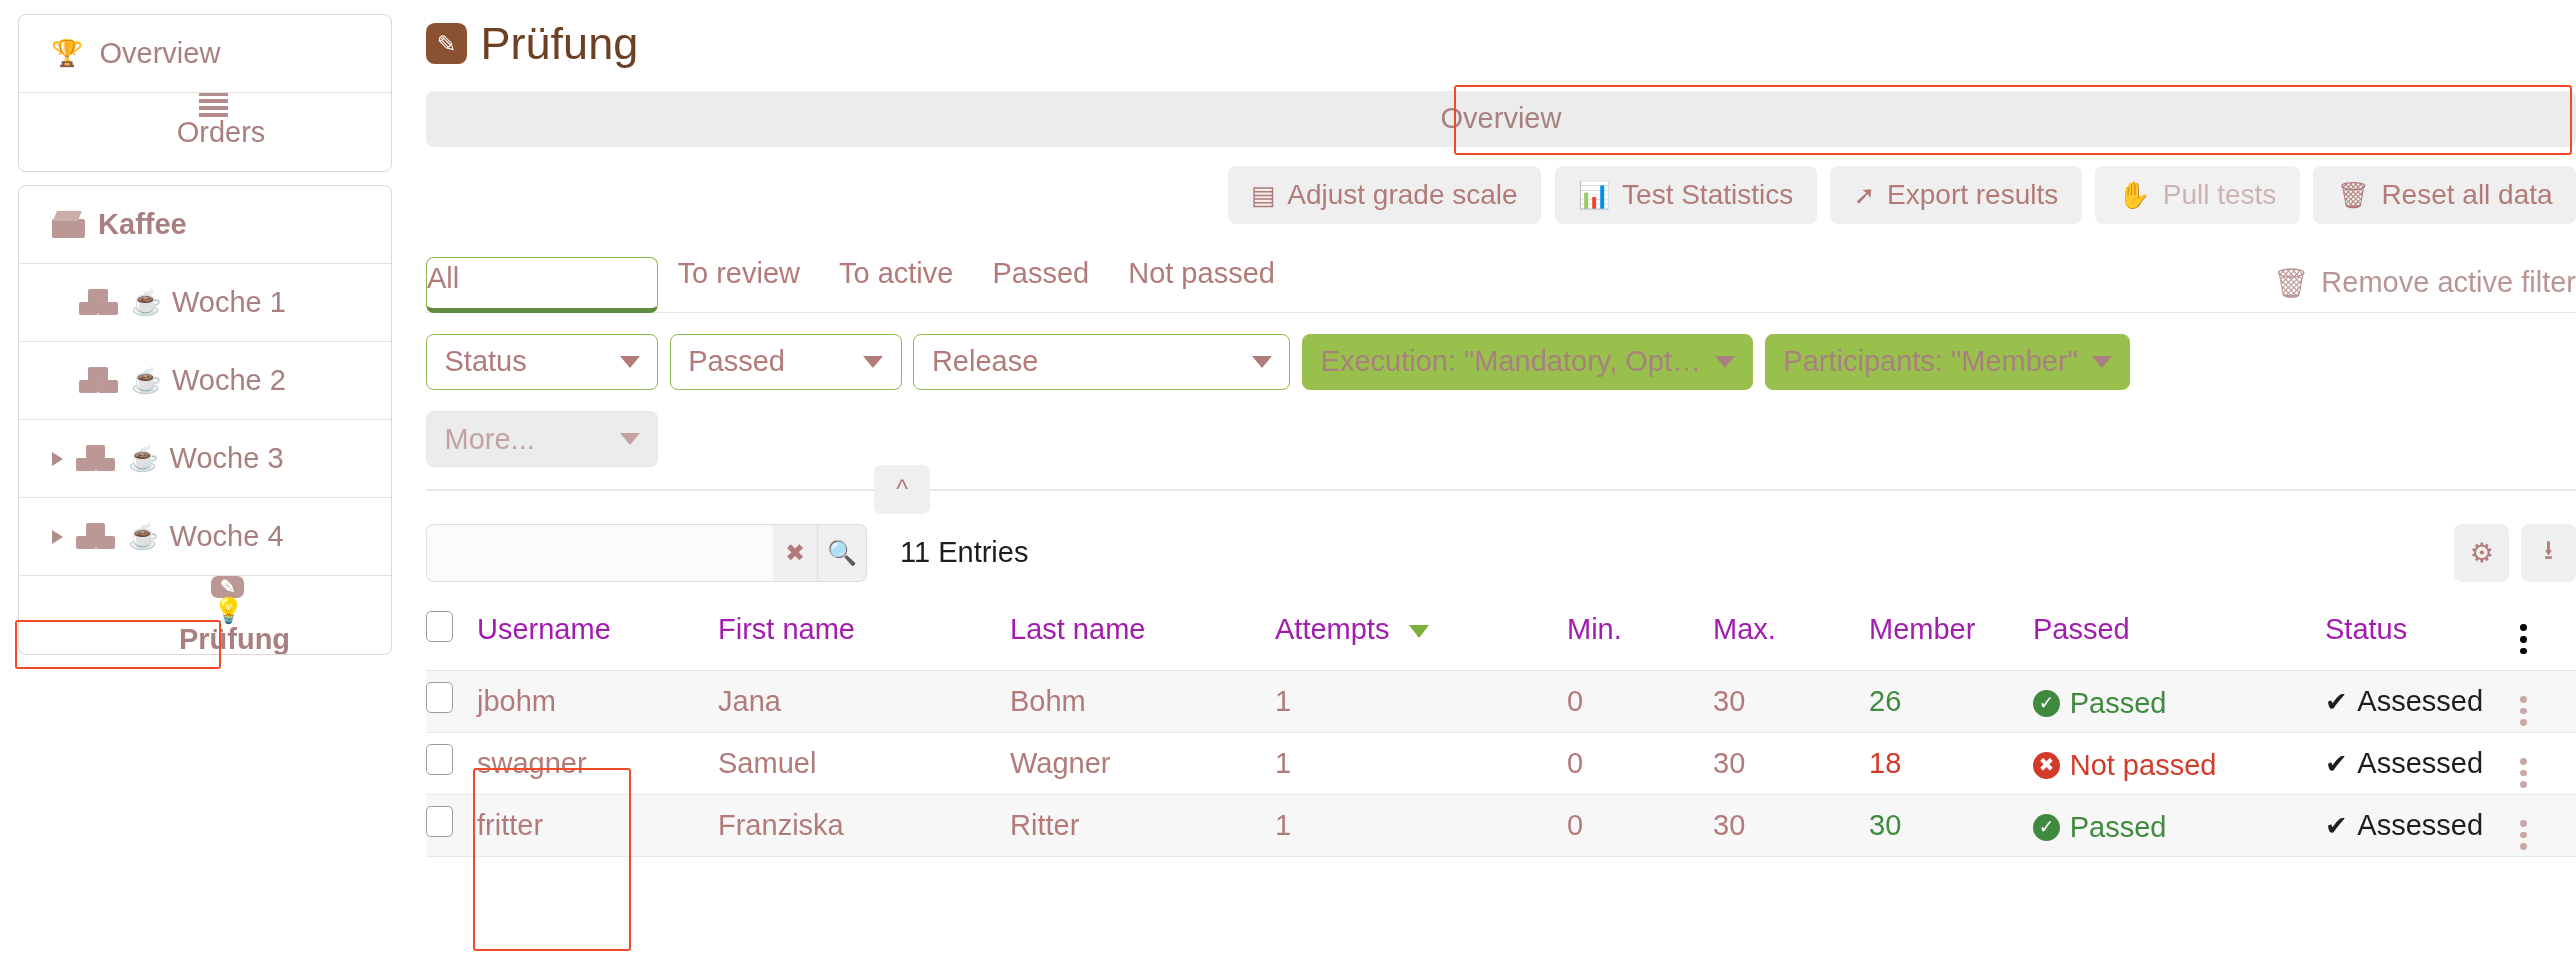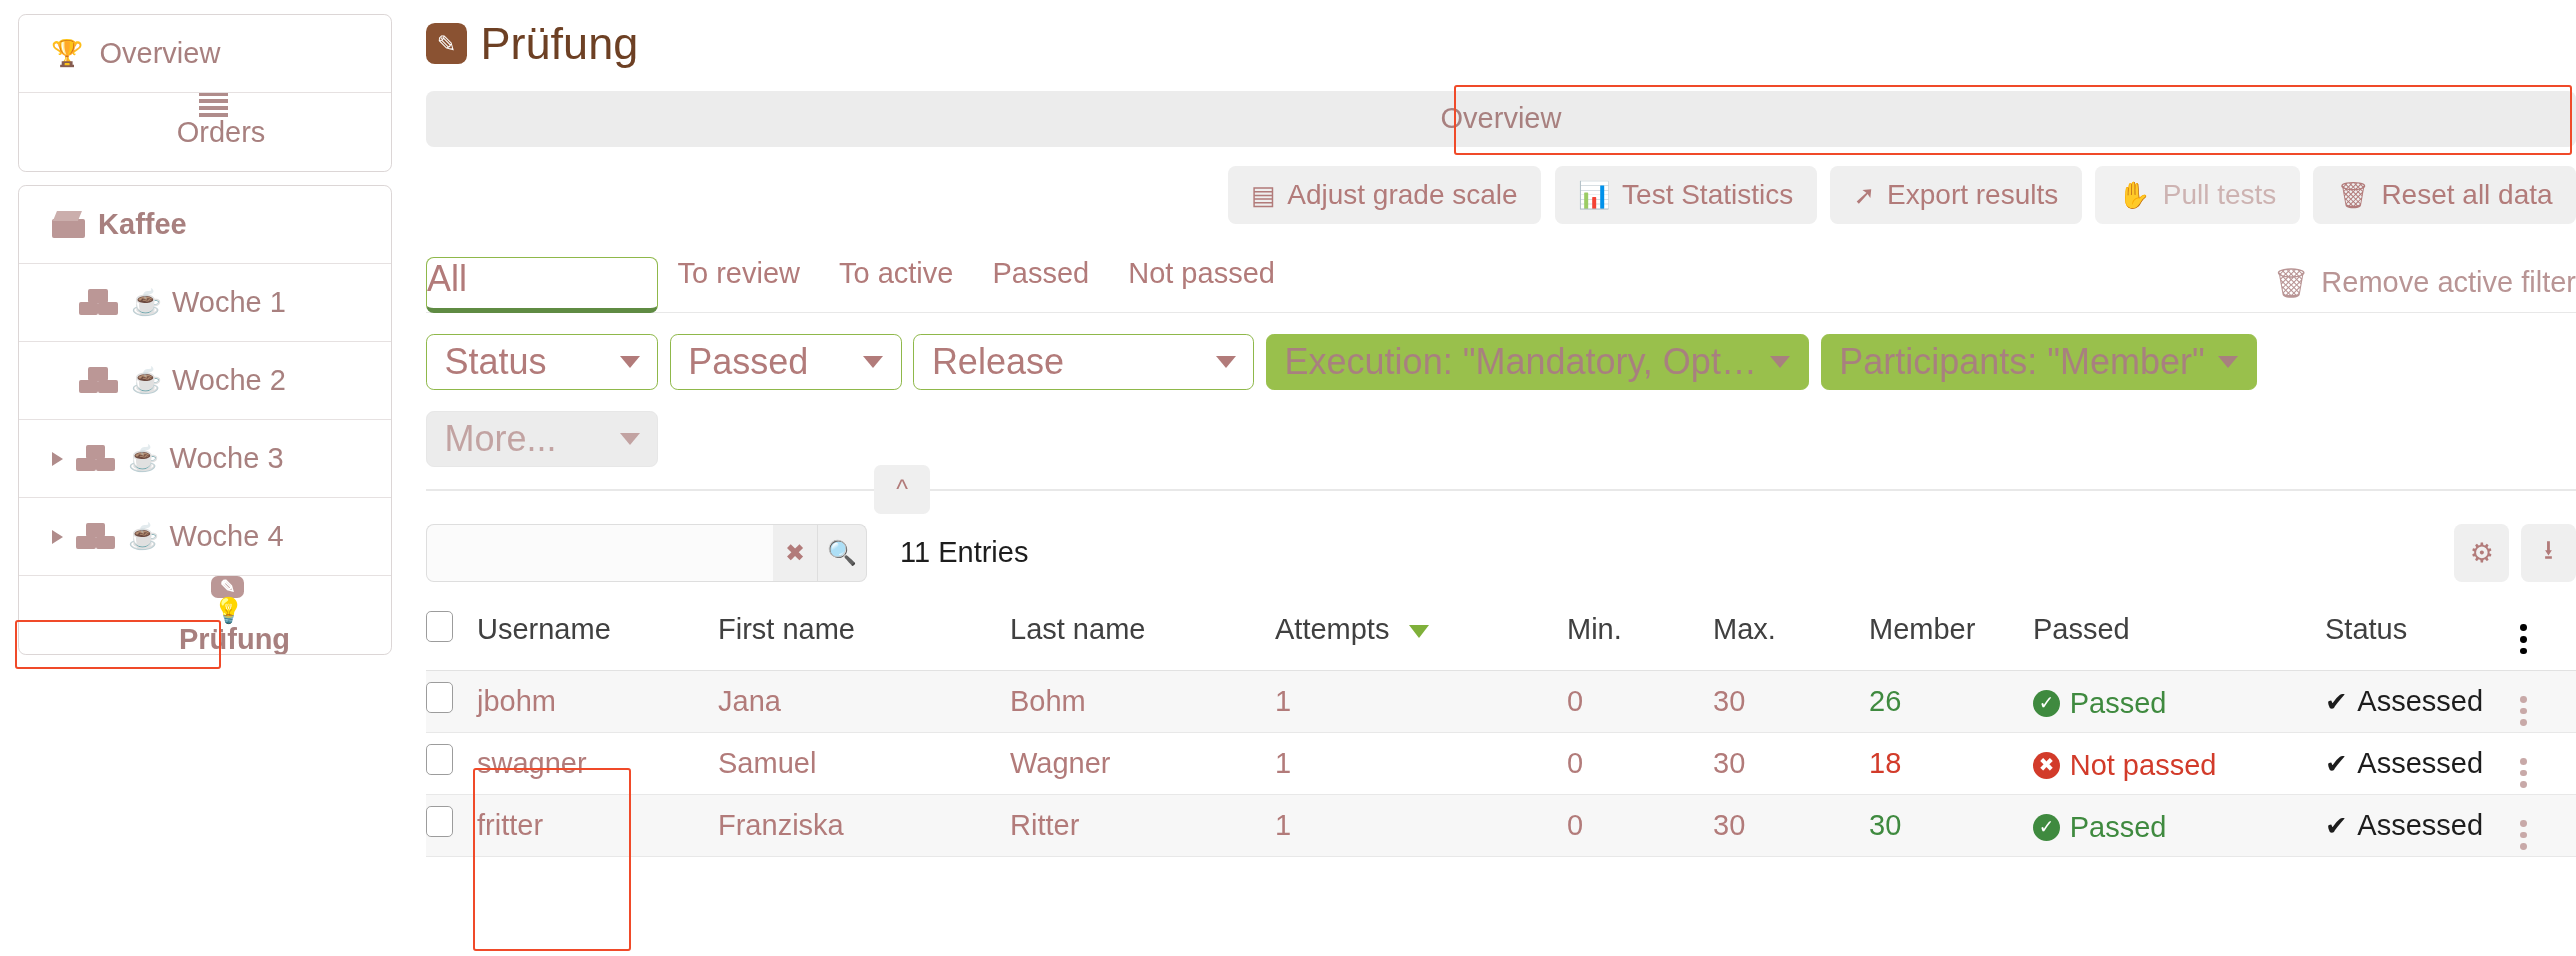--- a/index.html
+++ b/index.html
@@ -115,25 +115,25 @@
   }
   .ftab:first-child{padding-left:0;}
   .ftab.sel{border-bottom:5.8px solid #5f8b43;padding-bottom:9.7px;margin-bottom:-1.9px;}
   .rm-filter{display:flex;align-items:center;font-size:29px;color:#b99595;padding-bottom:11.7px;}
   .rm-filter .g{margin-right:11.7px;}
 
   .selrow{display:flex;gap:11.7px;margin-top:21.4px;flex-wrap:wrap;}
   .sel{
     height:56px;width:232px;border:1.9px solid #8fb84a;border-radius:7.8px;
     display:flex;align-items:center;justify-content:space-between;
-    padding:0 17.5px;font-size:36px;color:#b27b7a;box-sizing:border-box;background:#fff;
+    padding:0 17.5px;font-size:29px;color:#b27b7a;box-sizing:border-box;background:#fff;
   }
   .sel.gray{border-color:#e7e7e7;background:#ececec;color:#c2a3a2;}
   .sel.green{background:#99c04c;border-color:#99c04c;color:#a8807f;width:auto;min-width:232px;}
-  .sel.wide{width:341px;}
+  .sel.wide{width:377px;}
   .caret{
     width:0;height:0;border-left:10.7px solid transparent;border-right:10.7px solid transparent;
     border-top:12.7px solid currentColor;margin-left:13.6px;flex:0 0 auto;
   }
   .sel .lbl{overflow:hidden;text-overflow:ellipsis;white-space:nowrap;}
 
   .divrow{position:relative;margin-top:21.4px;height:1.9px;background:#e8e8e8;}
   .chev-btn{
     position:absolute;left:448px;top:-24px;width:56px;height:49px;background:#efefef;
     border-radius:6.8px;display:flex;align-items:center;justify-content:center;
@@ -157,21 +157,21 @@
   .entries{font-size:29px;color:#1d1d1d;margin-left:33px;}
   .right-icons{margin-left:auto;display:flex;gap:11.7px;}
   .ricon{
     width:55px;height:58px;background:#efefef;border-radius:7.8px;
     display:flex;align-items:center;justify-content:center;color:#b27b7a;font-size:27px;
   }
 
   
   table.grid{width:100%;border-collapse:collapse;margin-top:23.4px;table-layout:fixed;}
   table.grid th{
-    text-align:left;font-weight:normal;font-size:29px;color:#404040;
+    text-align:left;font-weight:normal;font-size:29px;color:#a21caf;
     padding:0 0 15.6px 0;border-bottom:1.9px solid #e2e2e2;
   }
   table.grid td{
     font-size:29px;color:#b27b7a;height:61px;padding:0;
     border-bottom:1px solid #e8e8e8;vertical-align:middle;
   }
   tr.odd td{background:#f7f7f7;}
   .num{color:#1d1d1d;}
   .chk{
     width:27px;height:31px;border:1.9px solid #9c9c9c;border-radius:4.9px;

